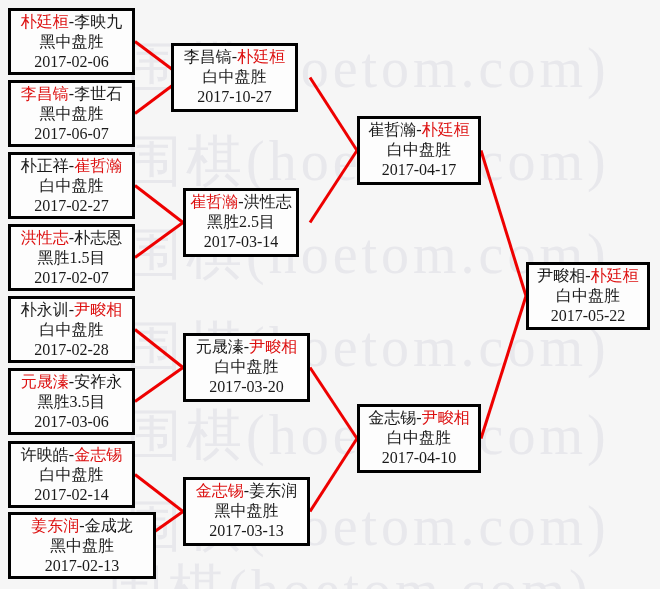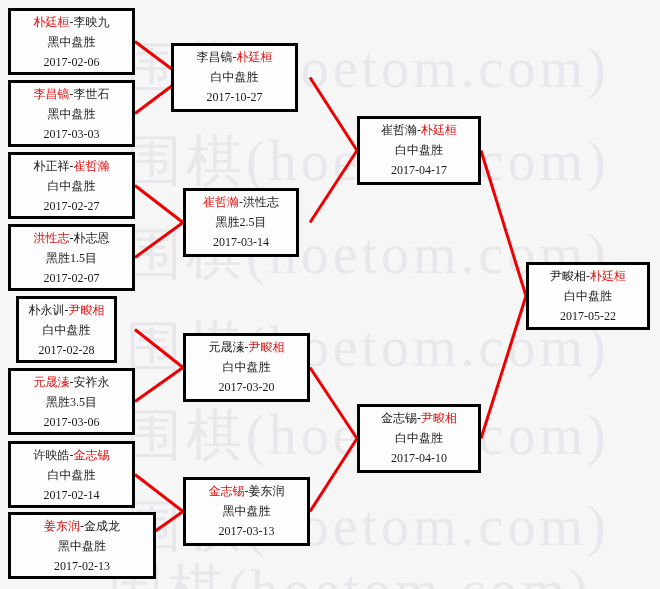--- a/index.html
+++ b/index.html
@@ -21,21 +21,21 @@
   }
   .conn-layer{position:absolute;left:0;top:0;width:660px;height:589px;}
   .conn{stroke:var(--connector-red,#ee0000);stroke-width:3;}
   .box{
     position:absolute;
     box-sizing:border-box;
     border:3px solid var(--box-border,#000);
     background:var(--box-bg,#fdfdfd);
     color:var(--loser-black,#1a1a1a);
     text-align:center;
-    font-size:12px;
+    font-size:16px;
     line-height:20px;
     padding-top:1px;
   }
   .box .l1{white-space:nowrap;}
   .win{color:var(--winner-red,#dd1111);}
 </style>
 </head>
 <body>
 
 <div class="stage">
@@ -66,33 +66,33 @@
   </svg>
 
   <div class="box" style="left:8px;top:8px;width:127px;height:67px">
     <div class="l1"><span class="win">朴廷桓</span><span>-</span><span>李映九</span></div>
     <div class="l2">黑中盘胜</div>
     <div class="l3">2017-02-06</div>
   </div>
   <div class="box" style="left:8px;top:80px;width:127px;height:67px">
     <div class="l1"><span class="win">李昌镐</span><span>-</span><span>李世石</span></div>
     <div class="l2">黑中盘胜</div>
-    <div class="l3">2017-03-03</div>
+    <div class="l3">2017-06-07</div>
   </div>
   <div class="box" style="left:8px;top:152px;width:127px;height:67px">
     <div class="l1"><span>朴正祥</span><span>-</span><span class="win">崔哲瀚</span></div>
     <div class="l2">白中盘胜</div>
     <div class="l3">2017-02-27</div>
   </div>
   <div class="box" style="left:8px;top:224px;width:127px;height:67px">
     <div class="l1"><span class="win">洪性志</span><span>-</span><span>朴志恩</span></div>
     <div class="l2">黑胜1.5目</div>
     <div class="l3">2017-02-07</div>
   </div>
-  <div class="box" style="left:16px;top:296px;width:101px;height:67px">
+  <div class="box" style="left:8px;top:296px;width:127px;height:67px">
     <div class="l1"><span>朴永训</span><span>-</span><span class="win">尹畯相</span></div>
     <div class="l2">白中盘胜</div>
     <div class="l3">2017-02-28</div>
   </div>
   <div class="box" style="left:8px;top:368px;width:127px;height:67px">
     <div class="l1"><span class="win">元晟溱</span><span>-</span><span>安祚永</span></div>
     <div class="l2">黑胜3.5目</div>
     <div class="l3">2017-03-06</div>
   </div>
   <div class="box" style="left:8px;top:441px;width:127px;height:67px">

